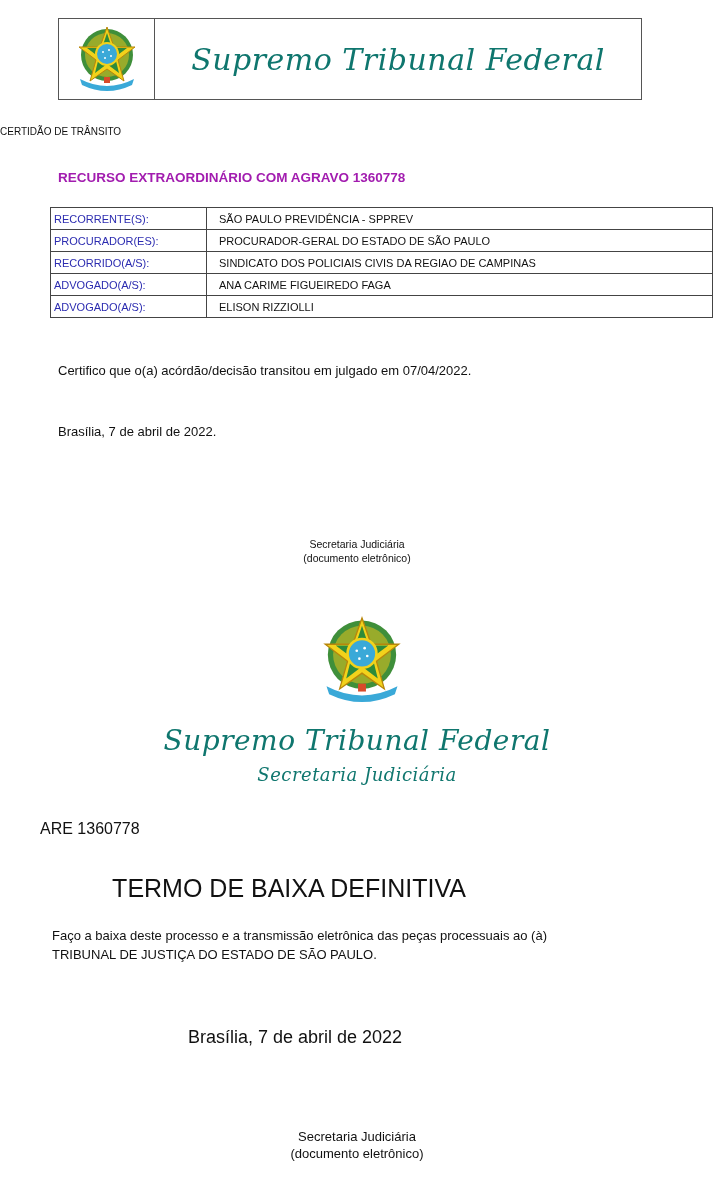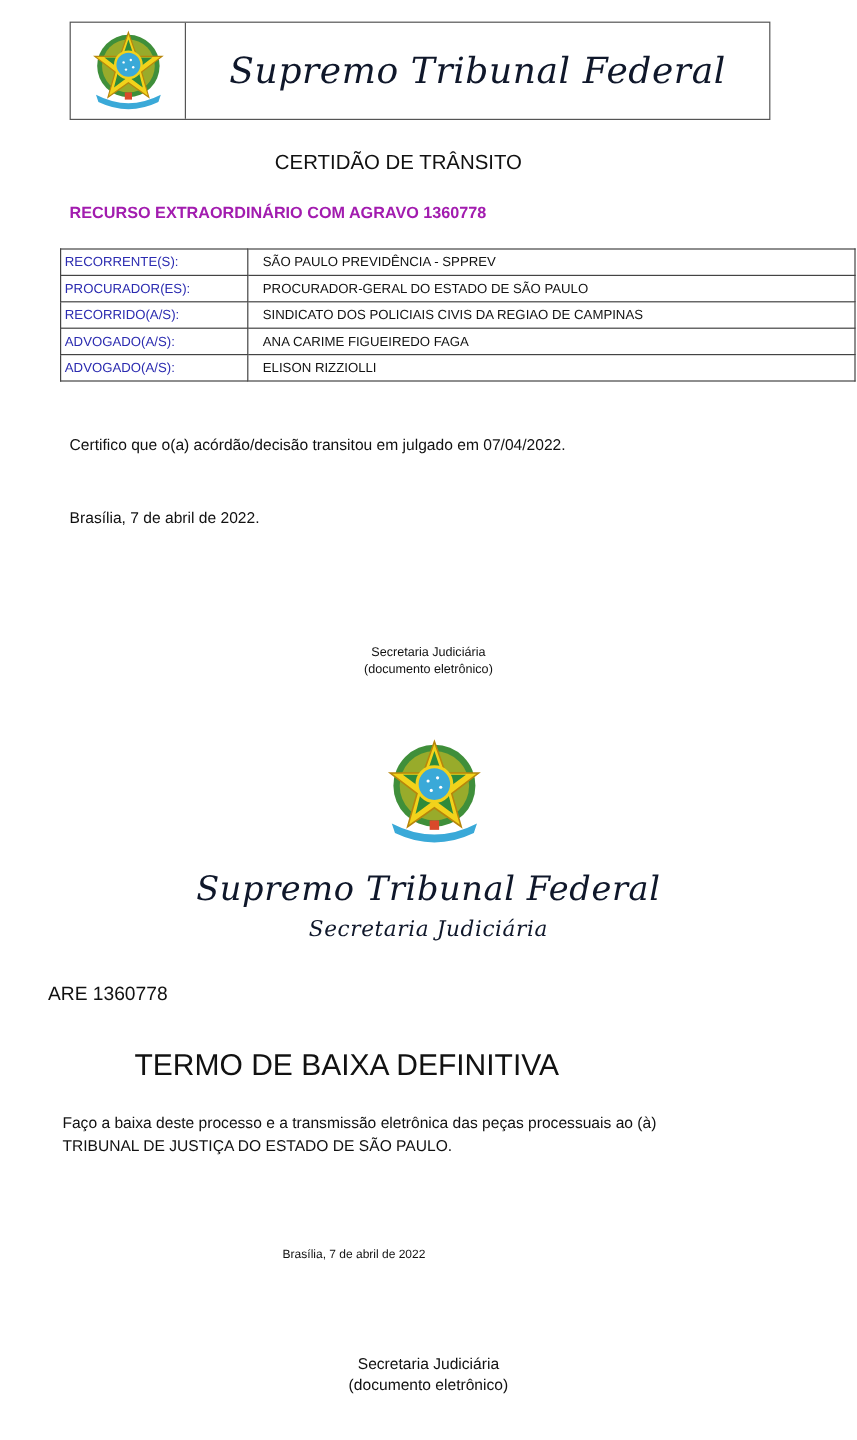--- a/index.html
+++ b/index.html
@@ -6,46 +6,46 @@
   body { width: 714px; height: 1200px; position: relative; overflow: hidden;
          font-family: "Liberation Sans", sans-serif; color: #111; }
   .abs { position: absolute; }
 
   
   .header-box { left: 58px; top: 18px; width: 584px; height: 82px;
                 border: 1px solid #555; box-sizing: border-box; display: flex; }
   .header-logo-cell { width: 95px; border-right: 1px solid #555; display: flex;
                       align-items: center; justify-content: center; }
   .header-title-cell { flex: 1; display: flex; align-items: center; justify-content: center; }
-  .script { font-family: "DejaVu Serif", serif; font-style: italic; color: #0f172a;
+  .script { font-family: "DejaVu Serif", serif; font-style: italic; color: #0f766e;
             letter-spacing: 0.5px; }
   .header-title { font-size: 30px; }
 
-  .cert-title { left: 0; width: 664px; top: 126px; text-align: center; font-size: 17px; }
+  .cert-title { left: 0; width: 664px; top: 126px; text-align: left; font-size: 10px; }
   .case-title { left: 58px; top: 170px; font-size: 13.5px; font-weight: bold; color: #a21caf; }
 
   table.parties { position: absolute; left: 50px; top: 207px; width: 663px;
                   border-collapse: collapse; font-size: 11px; }
   table.parties td { border: 1px solid #444; height: 22px; padding: 0 3px;
                      box-sizing: border-box; vertical-align: middle; }
   table.parties td.role { width: 156px; color: #2b2bb0; }
   table.parties td.name { color: #111; padding-left: 12px; }
 
   .cert-text { left: 58px; top: 363px; font-size: 13px; }
   .place-date-1 { left: 58px; top: 424px; font-size: 13px; text-align: right; }
   .sign-1 { left: 0; width: 714px; top: 537px; text-align: center; font-size: 10.5px; line-height: 14px; }
 
   .emblem-2 { left: 316px; top: 612px; }
   .script-title-2 { left: 0; width: 714px; top: 724px; text-align: center; font-size: 28px; }
   .script-sub-2 { left: 0; width: 714px; top: 764px; text-align: center; font-size: 18px; }
 
   .are-number { left: 40px; top: 820px; font-size: 16px; }
   .termo-title { left: 0; width: 578px; top: 874px; text-align: center; font-size: 25px; }
   .baixa-text { left: 52px; top: 926px; font-size: 13px; line-height: 19px; width: 620px; }
-  .place-date-2 { left: 0; width: 590px; top: 1027px; text-align: center; font-size: 10px; margin-top: 13px; }
+  .place-date-2 { left: 0; width: 590px; top: 1027px; text-align: center; font-size: 18px; }
   .sign-2 { left: 0; width: 714px; top: 1128px; text-align: center; font-size: 13px; line-height: 17px; }
 </style>
 </head>
 <body>
 
 <div class="abs header-box">
   <div class="header-logo-cell">
     <svg width="70" height="72" viewBox="0 0 70 72">
       <circle cx="35" cy="32" r="26" fill="#3f8f3a"></circle>
       <circle cx="35" cy="32" r="22" fill="#f2c81b" opacity="0.5"></circle>

